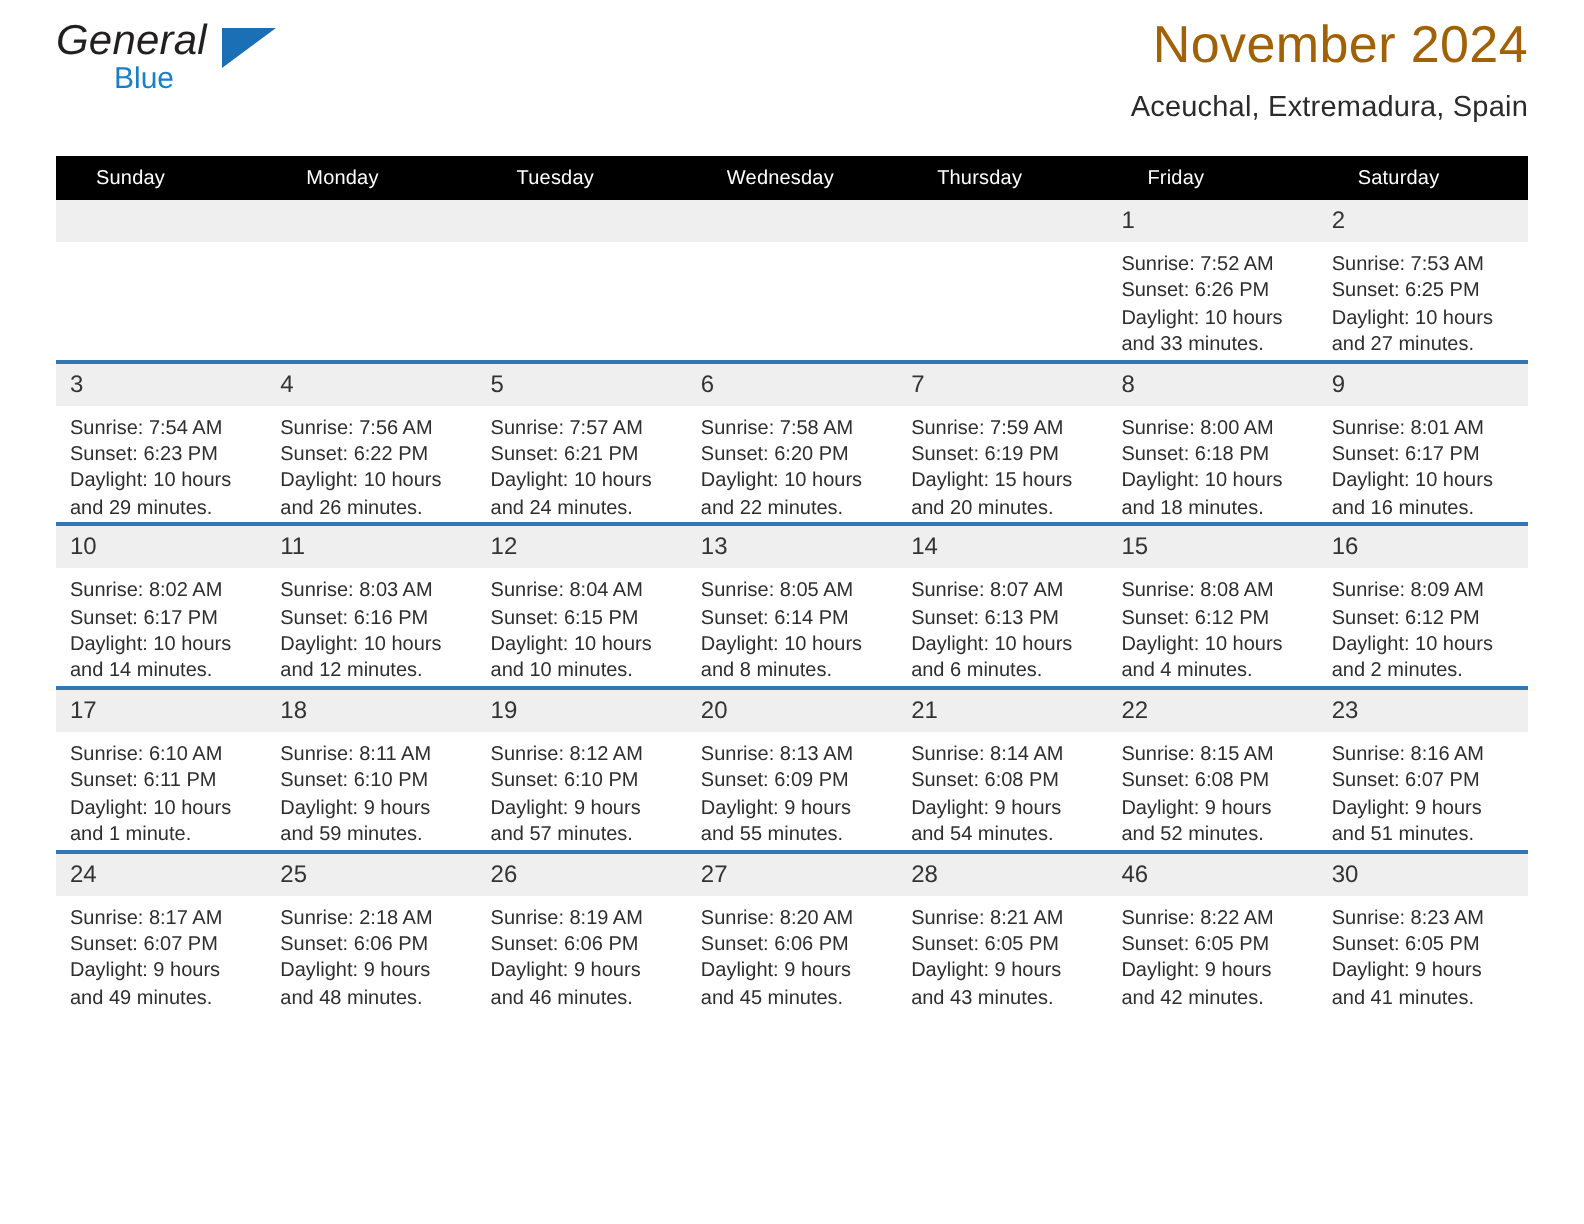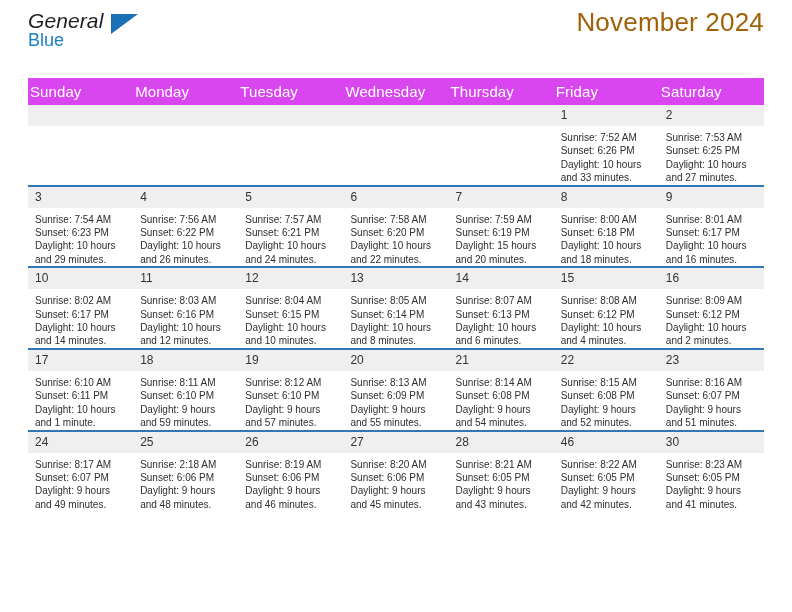--- a/index.html
+++ b/index.html
@@ -38,24 +38,25 @@
   }
   .brand-general {
     font-size: 21px;
     color: #231f20;
     letter-spacing: 0.1px;
     line-height: 22px;
     display: block;
     font-style: italic;
   }
   .brand-blue {
-    font-size: 18px;
+    font-size: 15px;
     color: #1b7fc4;
     line-height: 20px;
     display: block;
+    margin-left: 29px;
     margin-top: -2px;
   }
   .brand-flag {
     position: absolute;
     left: 83px;
     top: 4px;
     width: 0;
     height: 0;
     border-top: 20px solid #1b6fb5;
     border-right: 27px solid transparent;
@@ -81,26 +82,26 @@
   }
 
   
   .calendar {
     width: 736px;
     border-collapse: collapse;
     table-layout: fixed;
     margin-top: 2px;
   }
   .calendar th {
-    background: #d946ef;
+    background: #000000;
     color: #ffffff;
-    font-size: 15px;
+    font-size: 10px;
     font-weight: normal;
     text-align: left;
-    padding: 5px 0 5px 2px;
+    padding: 5px 0 5px 20px;
     height: 12px;
     letter-spacing: 0.1px;
   }
   .calendar td {
     vertical-align: top;
     width: 105.14px;
     height: 78px;
     padding: 0;
     border-top: 2px solid #3176b5;
     background: #ffffff;
@@ -137,20 +138,21 @@
   <div class="header">
 
     <div class="brand">
       <span class="brand-general">General</span>
       <span class="brand-flag"></span>
       <span class="brand-blue">Blue</span>
     </div>
 
     <div class="title-block">
       <div class="cal-title">November 2024</div>
+      <div class="cal-subtitle">Aceuchal, Extremadura, Spain</div>
     </div>
 
   </div>
 
   <table class="calendar">
     <thead>
       <tr id="weekday-row">
           <th>Sunday</th>
           <th>Monday</th>
           <th>Tuesday</th>

